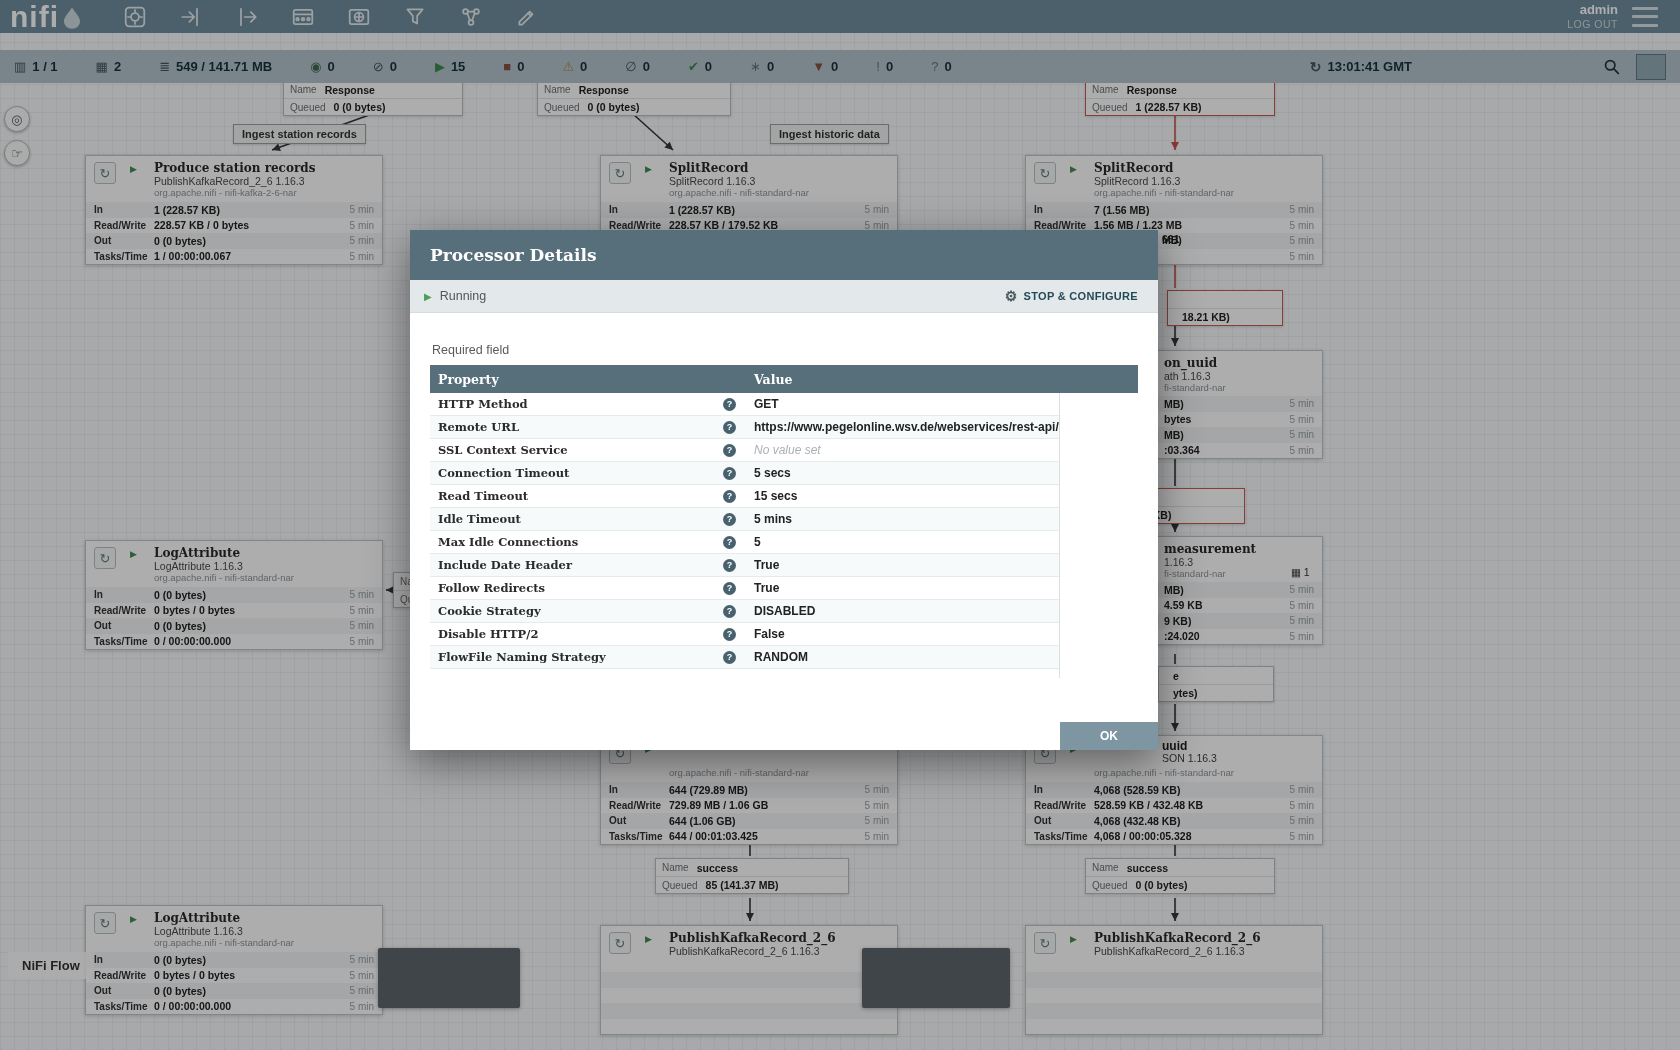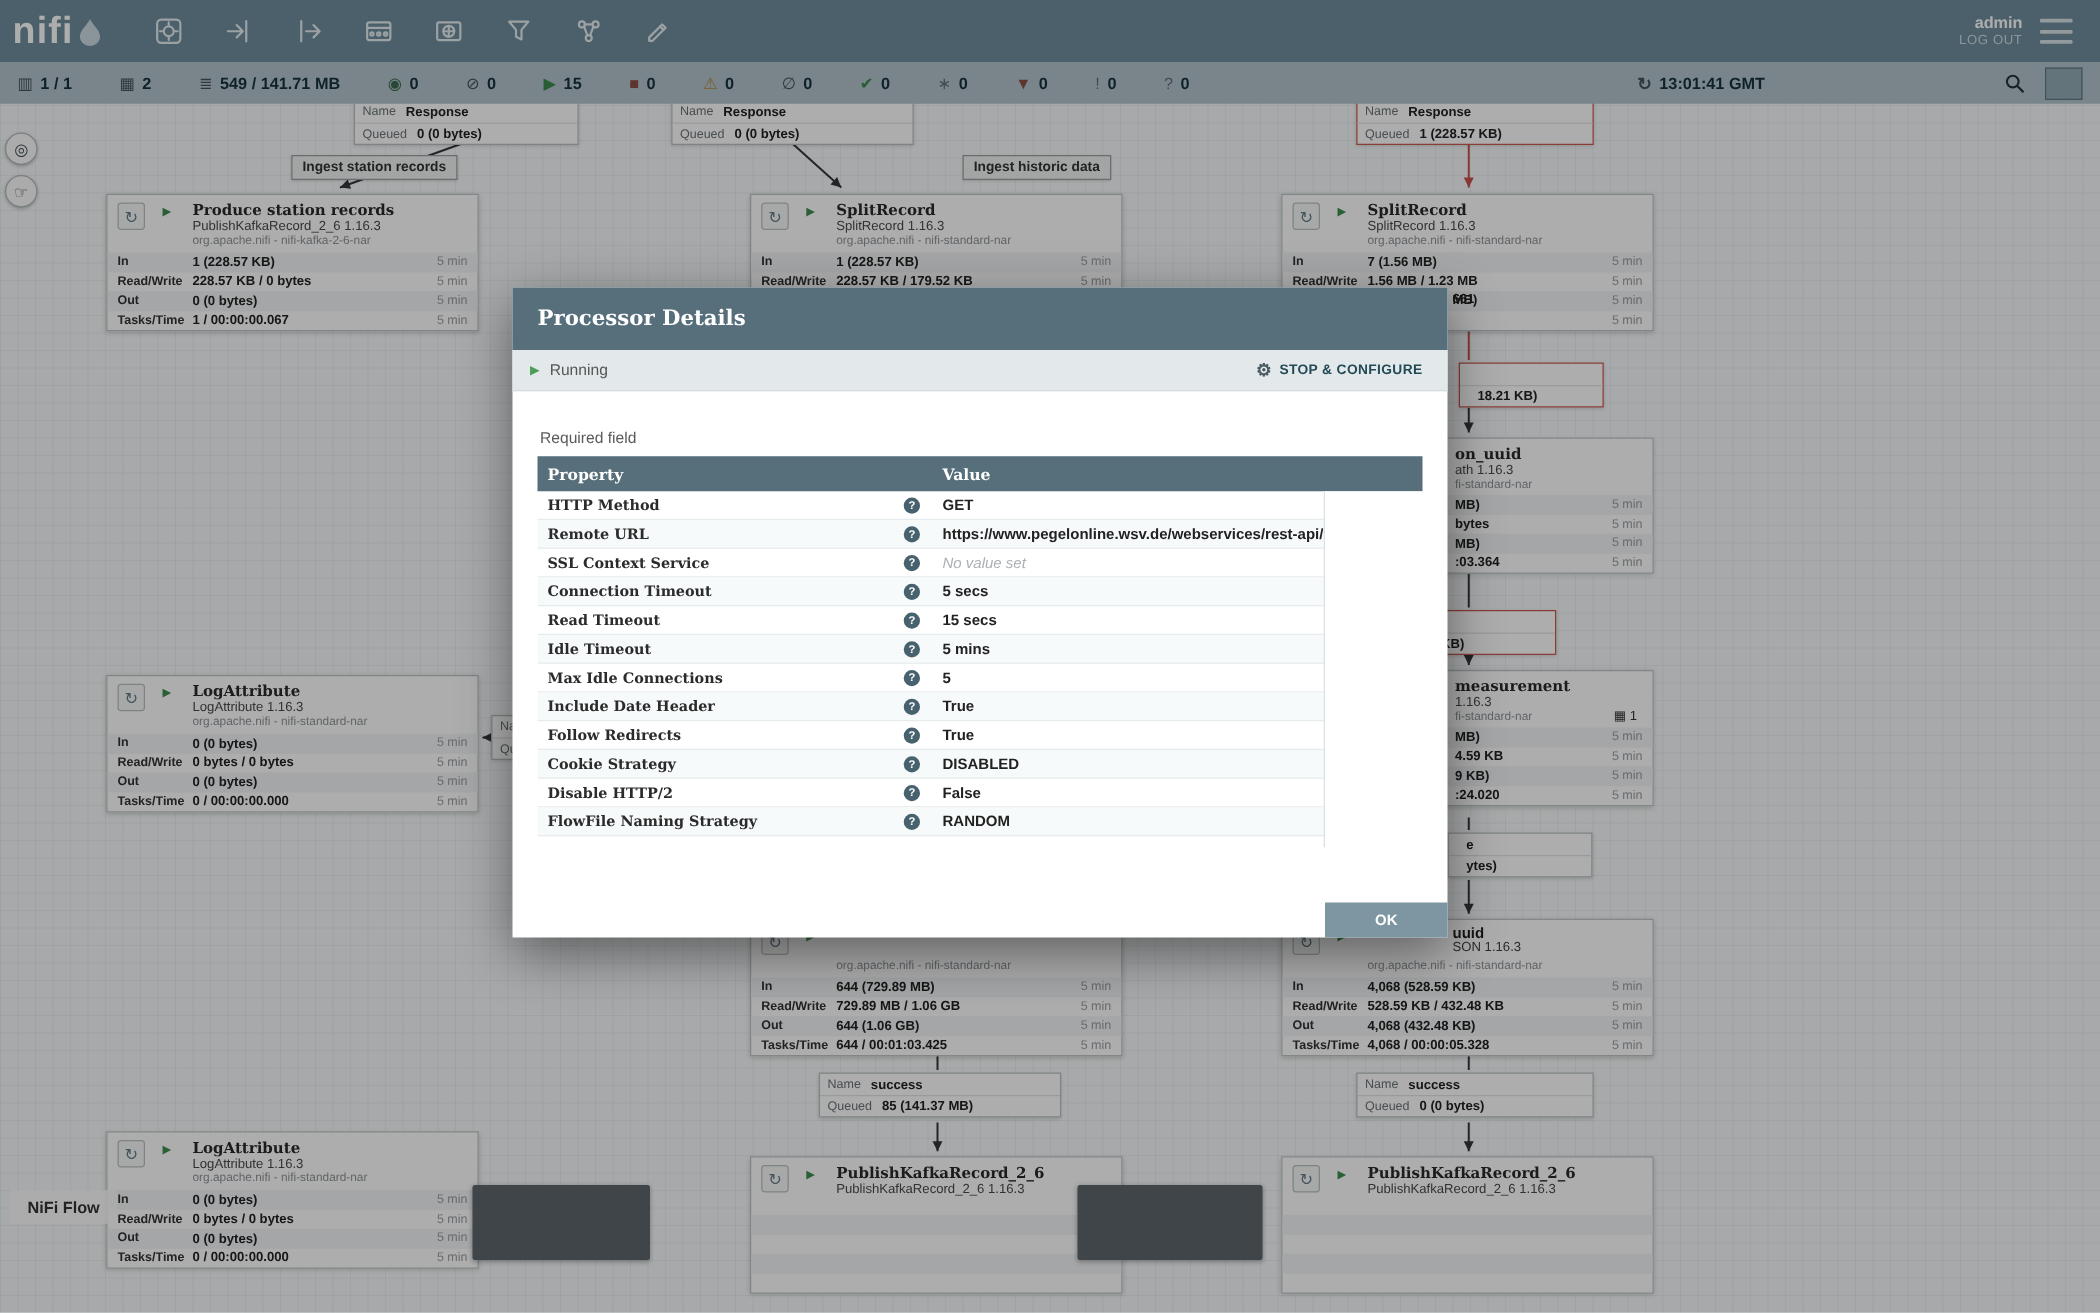--- a/index.html
+++ b/index.html
@@ -1,21 +1,21 @@
 <!DOCTYPE html>
 <html><head>
 <meta charset="utf-8">
 <style>
   html,body{margin:0;padding:0}
   body{width:1680px;height:1050px;overflow:hidden;position:relative;
        font-family:"Liberation Sans",sans-serif;background:#f7fafb}
   .slab{font-family:"DejaVu Serif",serif}
 
   
-  .app-header{position:absolute;top:0;left:0;right:0;height:50px;background:#6f8e9c;
+  .app-header{position:absolute;top:0;left:0;right:0;height:33px;background:#6f8e9c;
               display:flex;align-items:center;z-index:3}
   .logo{display:flex;align-items:flex-end;margin-left:10px;color:#fff}
   .logo-text{font-size:30px;font-weight:bold;letter-spacing:1px;line-height:30px}
   .logo svg{margin-left:4px;margin-bottom:2px}
   .toolbar{display:flex;margin-left:26px}
   .tb-btn{width:34px;height:34px;margin:0 11px;display:flex;align-items:center;justify-content:center;
           background:none;border:none;cursor:pointer;padding:0}
   .tb-btn svg{width:24px;height:24px;fill:none;stroke:#e6edf1;stroke-width:1.6;stroke-linejoin:round;stroke-linecap:round}
   .user-area{margin-left:auto;text-align:right;line-height:15px;margin-right:14px}
   .user-name{color:#fff;font-size:13px;font-weight:bold}

